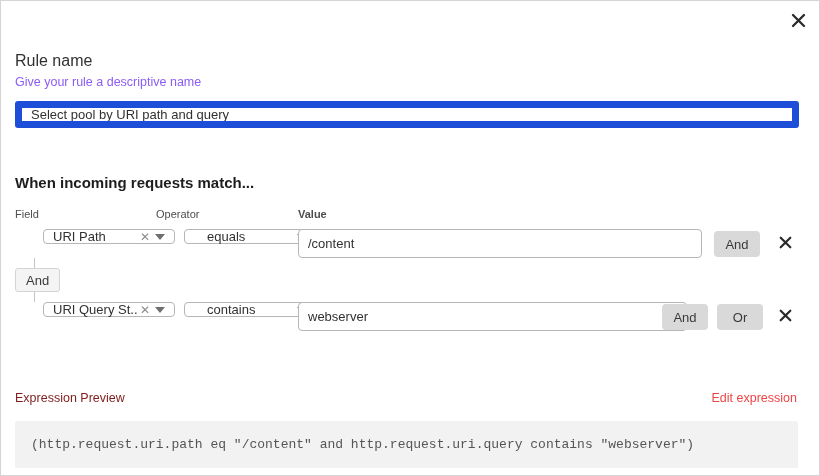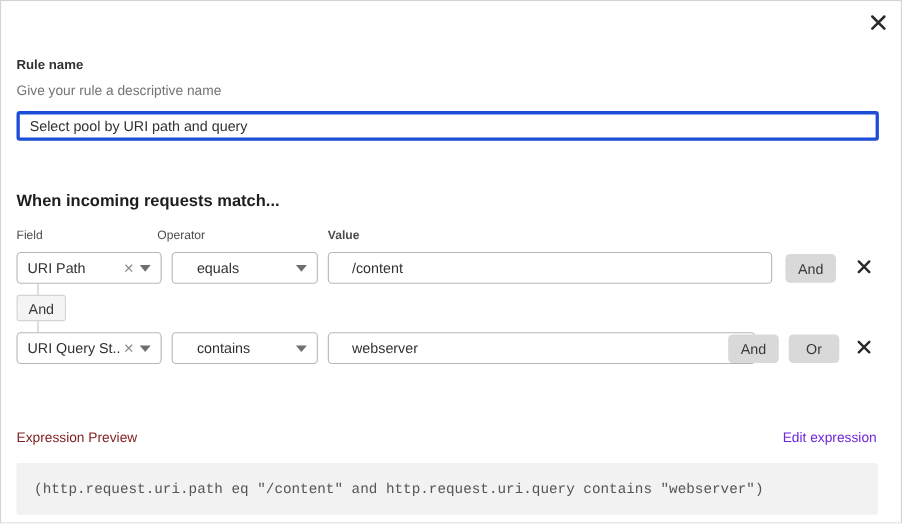--- a/index.html
+++ b/index.html
@@ -49,39 +49,38 @@
     cursor: pointer;
     padding: 0;
   }
   .close-btn svg { display: block; }
 
   
   .rule-name-label {
     position: absolute;
     left: 14px;
     top: 51px;
-    font-size: 12px;
-    color: #313131;
-    font-weight: bold;
+    font-size: 16px;
+    color: #313131;
   }
   .rule-name-help {
     position: absolute;
     left: 14px;
     top: 74px;
     font-size: 12.5px;
-    color: #737373;
+    color: #8b5cf6;
   }
   .rule-name-input {
     position: absolute;
     left: 14px;
     top: 100px;
     width: 784px;
     height: 27px;
     box-sizing: border-box;
-    border: 3px solid #1d4ed8;
+    border: 7px solid #1d4ed8;
     border-radius: 3px;
     background: #fff;
     font-family: "Liberation Sans", sans-serif;
     font-size: 13px;
     color: #313131;
     padding: 0 9px;
     outline: none;
   }
 
   
@@ -94,44 +93,45 @@
     color: #1d1d1d;
   }
 
   .col-label {
     position: absolute;
     top: 207px;
     font-size: 11px;
     color: #4d4d4d;
   }
   .col-label.field { left: 14px; }
-  .col-label.operator { left: 142px; }
+  .col-label.operator { left: 155px; }
   .col-label.value { left: 297px; font-weight: bold; }
 
   
   .cond-row {
     position: absolute;
     left: 0;
     height: 32px;
   }
   .cond-row.row1 { top: 228px; }
   .cond-row.row2 { top: 301px; }
 
   .select-box {
     position: absolute;
     box-sizing: border-box;
-    height: 29px;
+    height: 15px;
     border: 1px solid #b6b6b6;
     border-radius: 4px;
     background: #fff;
     display: flex;
     align-items: center;
     cursor: pointer;
     font-size: 13px;
     color: #313131;
+    margin-left: 28px;
   }
   .select-field {
     left: 14px;
     width: 132px;
     padding-left: 9px;
   }
   .select-operator {
     left: 155px;
     width: 133px;
     padding-left: 22px;
@@ -164,21 +164,21 @@
     position: absolute;
     left: 297px;
     height: 29px;
     box-sizing: border-box;
     border: 1px solid #b6b6b6;
     border-radius: 4px;
     background: #fff;
     font-family: "Liberation Sans", sans-serif;
     font-size: 13px;
     color: #313131;
-    padding: 0 21px;
+    padding: 0 9px;
     outline: none;
   }
   .value-input.wide { width: 404px; }
   .value-input.narrow { width: 389px; }
 
   .logic-btn {
     position: absolute;
     box-sizing: border-box;
     height: 26px;
     min-width: 46px;
@@ -258,21 +258,21 @@
     left: 14px;
     top: 390px;
     font-size: 12.5px;
     color: #7f1d1d;
   }
   .edit-expression {
     position: absolute;
     right: 22px;
     top: 390px;
     font-size: 12.5px;
-    color: #6d28d9;
+    color: #ef4444;
     text-decoration: none;
     cursor: pointer;
     margin-left: 25px;
   }
   .preview-code {
     position: absolute;
     left: 14px;
     top: 420px;
     width: 783px;
     height: 47px;

